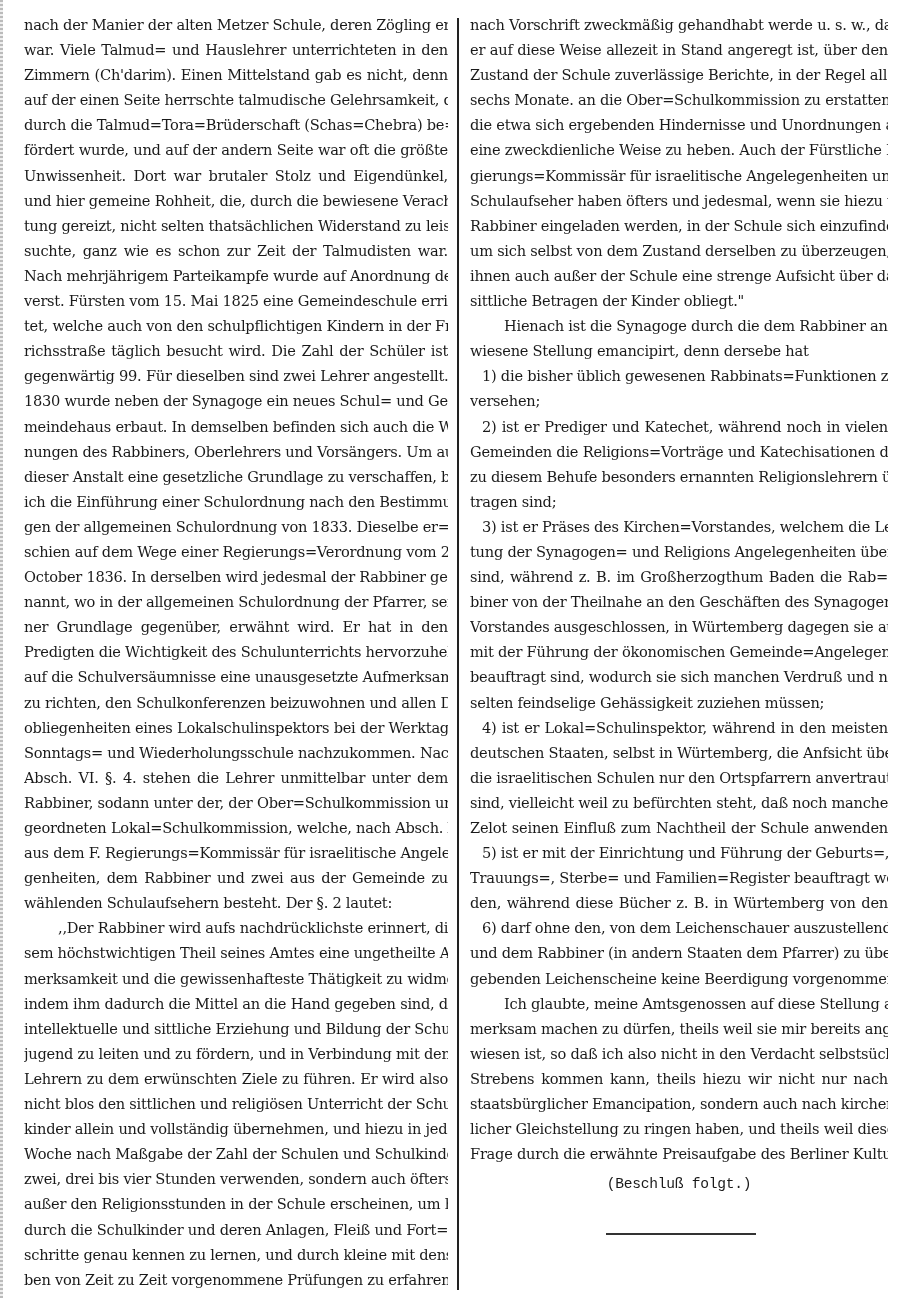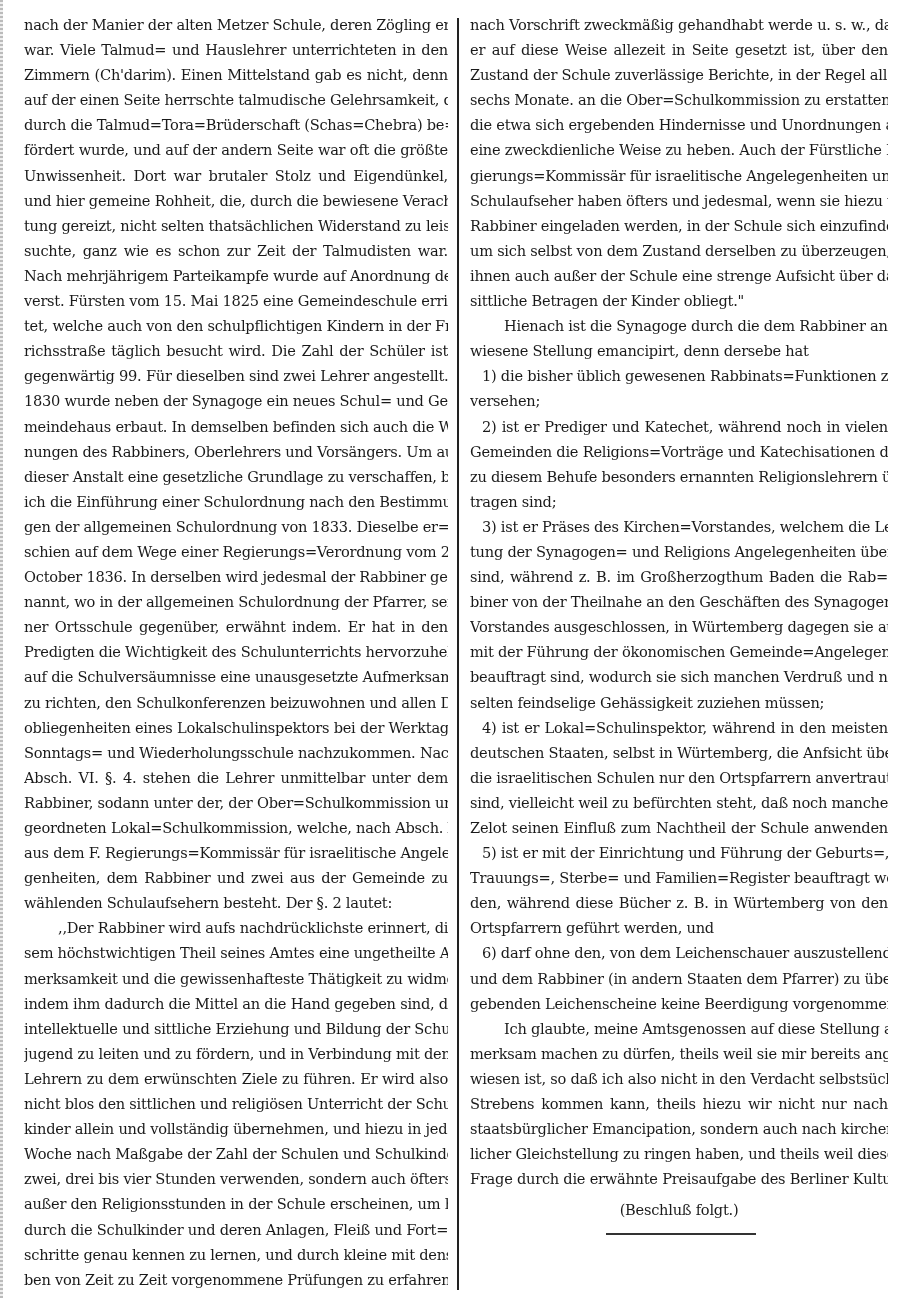--- a/index.html
+++ b/index.html
@@ -8,21 +8,21 @@
   .page { position: absolute; left: 0; top: 0; width: 900px; height: 1298px; }
   .column { position: absolute; top: 12px; font-size: 14.6px; line-height: 25.1px;
             letter-spacing: -0.25px; }
   .col-left { left: 24px; width: 424px; }
   .col-right { left: 470px; width: 418px; }
   .line { display: block; white-space: nowrap; text-align: justify;
           text-align-last: justify; overflow: hidden; }
   .line.last { text-align-last: left; }
   .line.indent { padding-left: 34px; }
   .line.item { padding-left: 12px; }
-  .line.center { text-align: right; text-align-last: center; }
+  .line.center { text-align: right; text-align-last: center; font-family: Liberation Mono, monospace; }
   .divider { position: absolute; left: 457px; top: 18px; width: 2px; height: 1272px;
              background: #222; }
   .rule { position: absolute; left: 606px; top: 1233px; width: 150px; height: 2px;
           background: #333; }
   .edge-left { position: absolute; left: 0; top: 0; width: 3px; height: 1298px;
                background: repeating-linear-gradient(#bbb 0 2px, #eee 2px 4px); }
 </style>
 </head>
 <body>
 
@@ -47,21 +47,21 @@
       <span class="line">gegenwärtig 99. Für dieselben sind zwei Lehrer angestellt.</span>
       <span class="line">1830 wurde neben der Synagoge ein neues Schul= und Ge=</span>
       <span class="line">meindehaus erbaut. In demselben befinden sich auch die Woh=</span>
       <span class="line">nungen des Rabbiners, Oberlehrers und Vorsängers. Um auch</span>
       <span class="line">dieser Anstalt eine gesetzliche Grundlage zu verschaffen, bewirkte</span>
       <span class="line">ich die Einführung einer Schulordnung nach den Bestimmun=</span>
       <span class="line">gen der allgemeinen Schulordnung von 1833. Dieselbe er=</span>
       <span class="line">schien auf dem Wege einer Regierungs=Verordnung vom 23.</span>
       <span class="line">October 1836. In derselben wird jedesmal der Rabbiner ge=</span>
       <span class="line">nannt, wo in der allgemeinen Schulordnung der Pfarrer, sei=</span>
-      <span class="line">ner Ortsschule gegenüber, erwähnt indem. Er hat in den</span>
+      <span class="line">ner Grundlage gegenüber, erwähnt wird. Er hat in den</span>
       <span class="line">Predigten die Wichtigkeit des Schulunterrichts hervorzuheben,</span>
       <span class="line">auf die Schulversäumnisse eine unausgesetzte Aufmerksamkeit</span>
       <span class="line">zu richten, den Schulkonferenzen beizuwohnen und allen Dienst=</span>
       <span class="line">obliegenheiten eines Lokalschulinspektors bei der Werktags=,</span>
       <span class="line">Sonntags= und Wiederholungsschule nachzukommen. Nach</span>
       <span class="line">Absch. VI. §. 4. stehen die Lehrer unmittelbar unter dem</span>
       <span class="line">Rabbiner, sodann unter der, der Ober=Schulkommission unter=</span>
       <span class="line">geordneten Lokal=Schulkommission, welche, nach Absch. X §. 1.,</span>
       <span class="line">aus dem F. Regierungs=Kommissär für israelitische Angele=</span>
       <span class="line">genheiten, dem Rabbiner und zwei aus der Gemeinde zu</span>
@@ -81,21 +81,21 @@
       <span class="line">durch die Schulkinder und deren Anlagen, Fleiß und Fort=</span>
       <span class="line">schritte genau kennen zu lernen, und durch kleine mit densel=</span>
       <span class="line">ben von Zeit zu Zeit vorgenommene Prüfungen zu erfahren,</span>
       <span class="line">ob die Schule sich im Vor= oder Rückwärtsschreiten befinde,</span>
     </div>
 
   <div class="divider"></div>
 
   <div class="column col-right" id="col-right">
       <span class="line">nach Vorschrift zweckmäßig gehandhabt werde u. s. w., damit</span>
-      <span class="line">er auf diese Weise allezeit in Seite gesetzt ist, über den</span>
+      <span class="line">er auf diese Weise allezeit in Stand angeregt ist, über den</span>
       <span class="line">Zustand der Schule zuverlässige Berichte, in der Regel alle</span>
       <span class="line">sechs Monate. an die Ober=Schulkommission zu erstatten und</span>
       <span class="line">die etwa sich ergebenden Hindernisse und Unordnungen auf</span>
       <span class="line">eine zweckdienliche Weise zu heben. Auch der Fürstliche Re=</span>
       <span class="line">gierungs=Kommissär für israelitische Angelegenheiten und die</span>
       <span class="line">Schulaufseher haben öfters und jedesmal, wenn sie hiezu vom</span>
       <span class="line">Rabbiner eingeladen werden, in der Schule sich einzufinden,</span>
       <span class="line">um sich selbst von dem Zustand derselben zu überzeugen, sowie</span>
       <span class="line">ihnen auch außer der Schule eine strenge Aufsicht über das</span>
       <span class="line last">sittliche Betragen der Kinder obliegt."</span>
@@ -116,21 +116,20 @@
       <span class="line">beauftragt sind, wodurch sie sich manchen Verdruß und nicht</span>
       <span class="line last">selten feindselige Gehässigkeit zuziehen müssen;</span>
       <span class="line item">4) ist er Lokal=Schulinspektor, während in den meisten</span>
       <span class="line">deutschen Staaten, selbst in Würtemberg, die Anfsicht über</span>
       <span class="line">die israelitischen Schulen nur den Ortspfarrern anvertraut</span>
       <span class="line">sind, vielleicht weil zu befürchten steht, daß noch mancher</span>
       <span class="line">Zelot seinen Einfluß zum Nachtheil der Schule anwenden</span>
       <span class="line item">5) ist er mit der Einrichtung und Führung der Geburts=,</span>
       <span class="line">Trauungs=, Sterbe= und Familien=Register beauftragt wor=</span>
       <span class="line">den, während diese Bücher z. B. in Würtemberg von den</span>
-      <span class="line last">Ortspfarrern geführt werden, und</span>
       <span class="line item">6) darf ohne den, von dem Leichenschauer auszustellenden</span>
       <span class="line">und dem Rabbiner (in andern Staaten dem Pfarrer) zu über=</span>
       <span class="line last">gebenden Leichenscheine keine Beerdigung vorgenommen werden.</span>
       <span class="line indent">Ich glaubte, meine Amtsgenossen auf diese Stellung auf=</span>
       <span class="line">merksam machen zu dürfen, theils weil sie mir bereits ange=</span>
       <span class="line">wiesen ist, so daß ich also nicht in den Verdacht selbstsüchtigen</span>
       <span class="line">Strebens kommen kann, theils hiezu wir nicht nur nach</span>
       <span class="line">staatsbürglicher Emancipation, sondern auch nach kirchenrecht=</span>
       <span class="line">licher Gleichstellung zu ringen haben, und theils weil diese</span>
       <span class="line">Frage durch die erwähnte Preisaufgabe des Berliner Kultur=</span>

